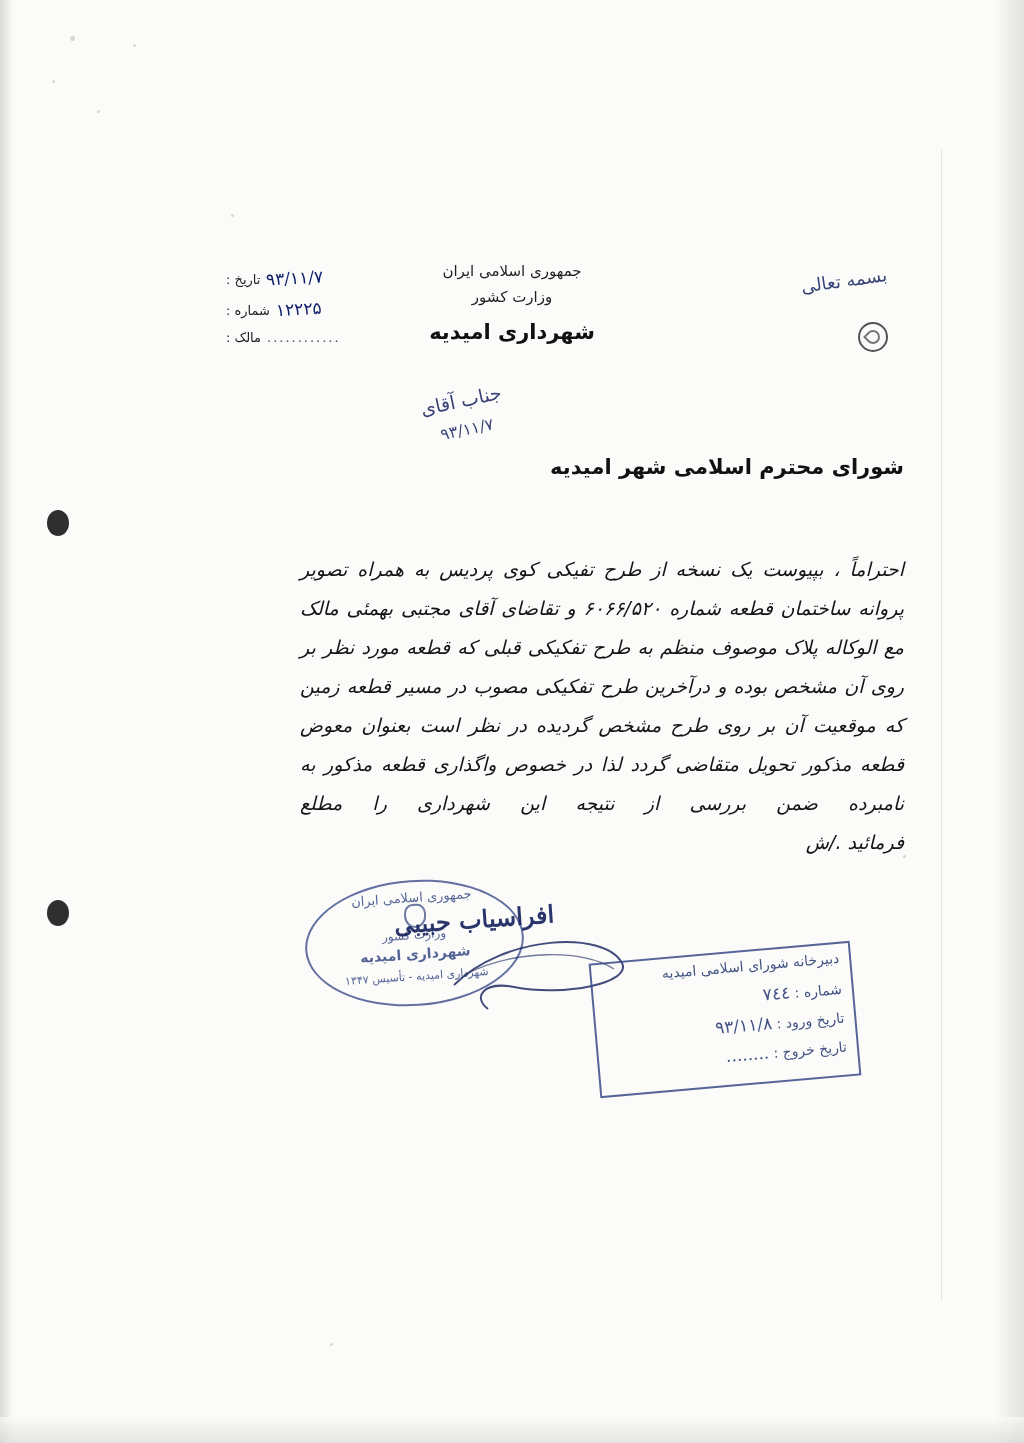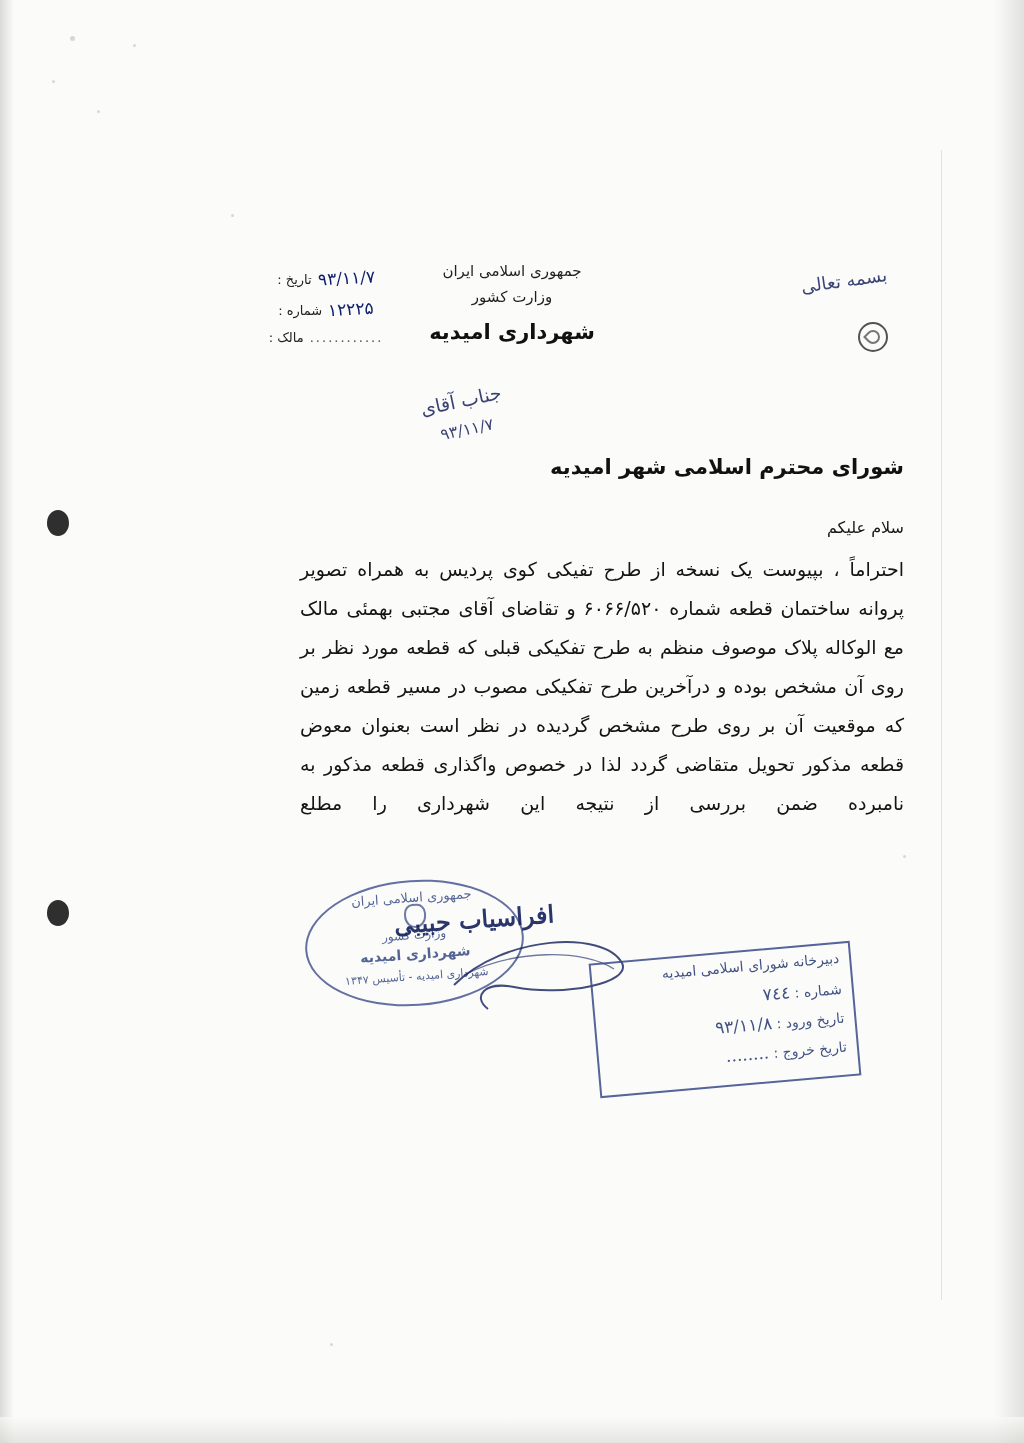--- a/index.html
+++ b/index.html
@@ -92,21 +92,21 @@
     position: absolute;
     top: 268px;
     right: 598px;
     width: 200px;
     text-align: left;
   }
   .meta-row {
     display: flex;
     flex-direction: row-reverse;
     align-items: baseline;
-    justify-content: center;
+    justify-content: flex-start;
     gap: 6px;
     margin-bottom: 11px;
     font-size: 13px;
     color: #222;
     direction: rtl;
   }
   .meta-label {
     white-space: nowrap;
     font-size: 13px;
   }
@@ -210,20 +210,21 @@
     width: 1024px;
     padding-left: 300px;
     padding-right: 120px;
     box-sizing: border-box;
     text-align: justify;
     text-align-last: justify;
     font-size: 19px;
     line-height: 39px;
     color: #141414;
     direction: rtl;
+    font-style: italic;
   }
   .body p { margin: 0; }
   .body .last {
     text-align-last: right;
   }
 
   
   .stamp-oval {
     position: absolute;
     top: 880px;
@@ -356,24 +357,24 @@
     </div>
   </div>
 
   <div class="hand-note">
     <div class="hn1">جناب آقای</div>
     <div class="hn2">۹۳/۱۱/۷</div>
   </div>
 
   <div class="addressee">شورای محترم اسلامی شهر امیدیه</div>
 
-  <div class="salutation">سلام علیکم</div>
 
   <div class="body">
     <p>احتراماً ، بپیوست یک نسخه از طرح تفیکی کوی پردیس به همراه تصویر پروانه ساختمان قطعه شماره ۶۰۶۶/۵۲۰ و تقاضای آقای مجتبی بهمئی مالک مع الوکاله پلاک موصوف منظم به طرح تفکیکی قبلی که قطعه مورد نظر بر روی آن مشخص بوده و درآخرین طرح تفکیکی مصوب در مسیر قطعه زمین که موقعیت آن بر روی طرح مشخص گردیده در نظر است بعنوان معوض قطعه مذکور تحویل متقاضی گردد لذا در خصوص واگذاری قطعه مذکور به نامبرده ضمن بررسی از نتیجه این شهرداری را مطلع</p>
+    <p class="last">فرمائید ./ش</p>
   </div>
 
   <div class="stamp-oval">
     <div class="so-l1">جمهوری اسلامی ایران</div>
     <div class="stamp-emblem"></div>
     <div class="so-l2">وزارت کشور</div>
     <div class="so-l3">شهرداری امیدیه</div>
     <div class="so-l4">شهرداری امیدیه - تأسیس ۱۳۴۷</div>
   </div>
 

